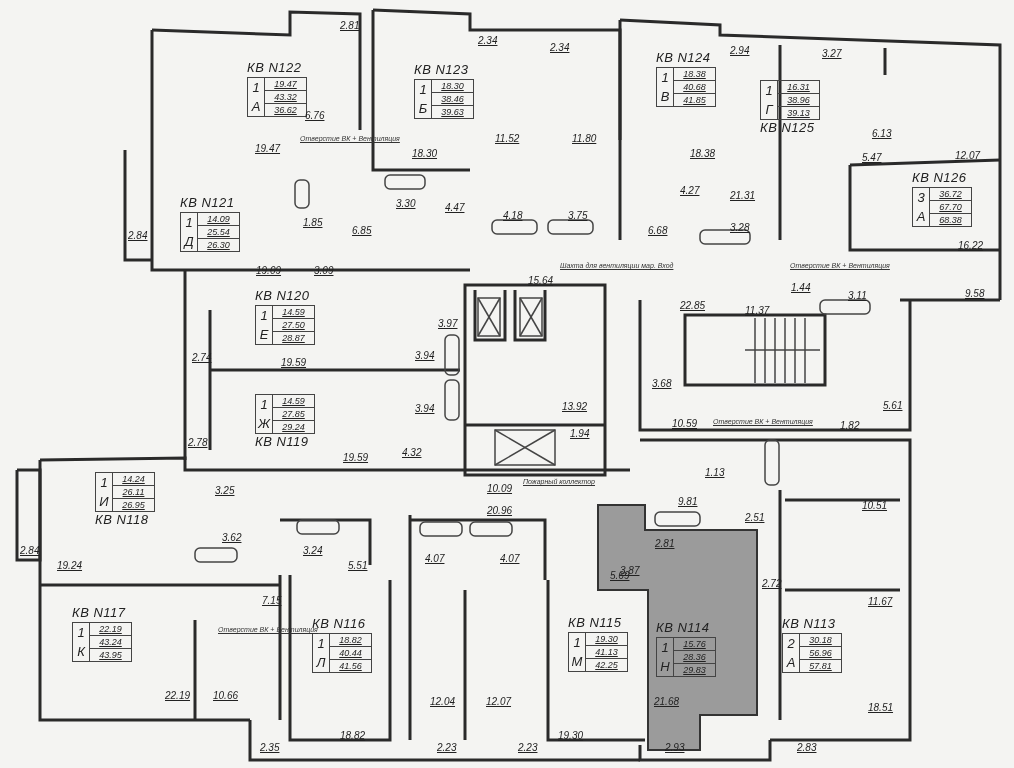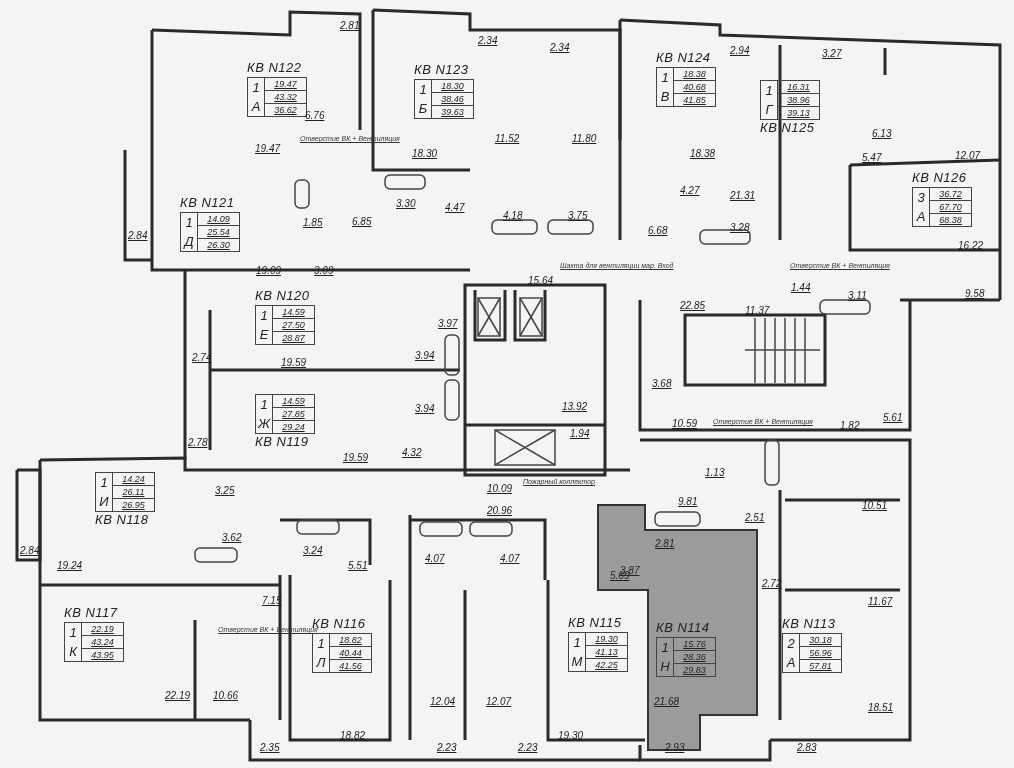--- a/index.html
+++ b/index.html
@@ -227,21 +227,21 @@
         <span>1</span>
         <span>И</span>
       </div>
   <div class="right">
         <span>14.24</span>
         <span>26.11</span>
         <span>26.95</span>
       </div>
     </div>
 </div>
-<div class="apt" style="left:64px;top:605px;">
+<div class="apt" style="left:72px;top:605px;">
   <div class="title">КВ N117</div>
   <div class="tbl">
       <div class="left">
         <span>1</span>
         <span>К</span>
       </div>
   <div class="right">
         <span>22.19</span>
         <span>43.24</span>
         <span>43.95</span>
@@ -319,21 +319,21 @@
     <div class="lbl" style="left: 822px; top: 48px;">3.27</div>
     <div class="lbl" style="left: 872px; top: 128px;">6.13</div>
     <div class="lbl" style="left: 862px; top: 152px;">5.47</div>
     <div class="lbl" style="left: 955px; top: 150px;">12.07</div>
     <div class="lbl" style="left: 958px; top: 240px;">16.22</div>
     <div class="lbl" style="left: 965px; top: 288px;">9.58</div>
     <div class="lbl" style="left: 791px; top: 282px;">1.44</div>
     <div class="lbl" style="left: 848px; top: 290px;">3.11</div>
     <div class="lbl" style="left: 128px; top: 230px;">2.84</div>
     <div class="lbl" style="left: 303px; top: 217px;">1.85</div>
-    <div class="lbl" style="left: 352px; top: 216px;">6.85</div>
+    <div class="lbl" style="left: 352px; top: 225px;">6.85</div>
     <div class="lbl" style="left: 396px; top: 198px;">3.30</div>
     <div class="lbl" style="left: 445px; top: 202px;">4.47</div>
     <div class="lbl" style="left: 503px; top: 210px;">4.18</div>
     <div class="lbl" style="left: 568px; top: 210px;">3.75</div>
     <div class="lbl" style="left: 680px; top: 185px;">4.27</div>
     <div class="lbl" style="left: 648px; top: 225px;">6.68</div>
     <div class="lbl" style="left: 730px; top: 190px;">21.31</div>
     <div class="lbl" style="left: 730px; top: 222px;">3.28</div>
     <div class="lbl" style="left: 256px; top: 265px;">19.09</div>
     <div class="lbl" style="left: 314px; top: 265px;">3.09</div>
@@ -342,21 +342,21 @@
     <div class="lbl" style="left: 745px; top: 305px;">11.37</div>
     <div class="lbl" style="left: 192px; top: 352px;">2.74</div>
     <div class="lbl" style="left: 438px; top: 318px;">3.97</div>
     <div class="lbl" style="left: 415px; top: 350px;">3.94</div>
     <div class="lbl" style="left: 281px; top: 357px;">19.59</div>
     <div class="lbl" style="left: 415px; top: 403px;">3.94</div>
     <div class="lbl" style="left: 562px; top: 401px;">13.92</div>
     <div class="lbl" style="left: 652px; top: 378px;">3.68</div>
     <div class="lbl" style="left: 672px; top: 418px;">10.59</div>
     <div class="lbl" style="left: 840px; top: 420px;">1.82</div>
-    <div class="lbl" style="left: 883px; top: 412px; text-decoration: underline;">5.61</div>
+    <div class="lbl" style="left: 883px; top: 400px; text-decoration: underline;">5.61</div>
     <div class="lbl" style="left: 570px; top: 428px;">1.94</div>
     <div class="lbl" style="left: 188px; top: 437px;">2.78</div>
     <div class="lbl" style="left: 343px; top: 452px;">19.59</div>
     <div class="lbl" style="left: 402px; top: 447px;">4.32</div>
     <div class="lbl" style="left: 487px; top: 483px;">10.09</div>
     <div class="lbl" style="left: 705px; top: 467px;">1.13</div>
     <div class="lbl" style="left: 745px; top: 472px; margin-top: 40px;">2.51</div>
     <div class="lbl" style="left: 862px; top: 500px;">10.51</div>
     <div class="lbl" style="left: 215px; top: 485px;">3.25</div>
     <div class="lbl" style="left: 487px; top: 505px;">20.96</div>

